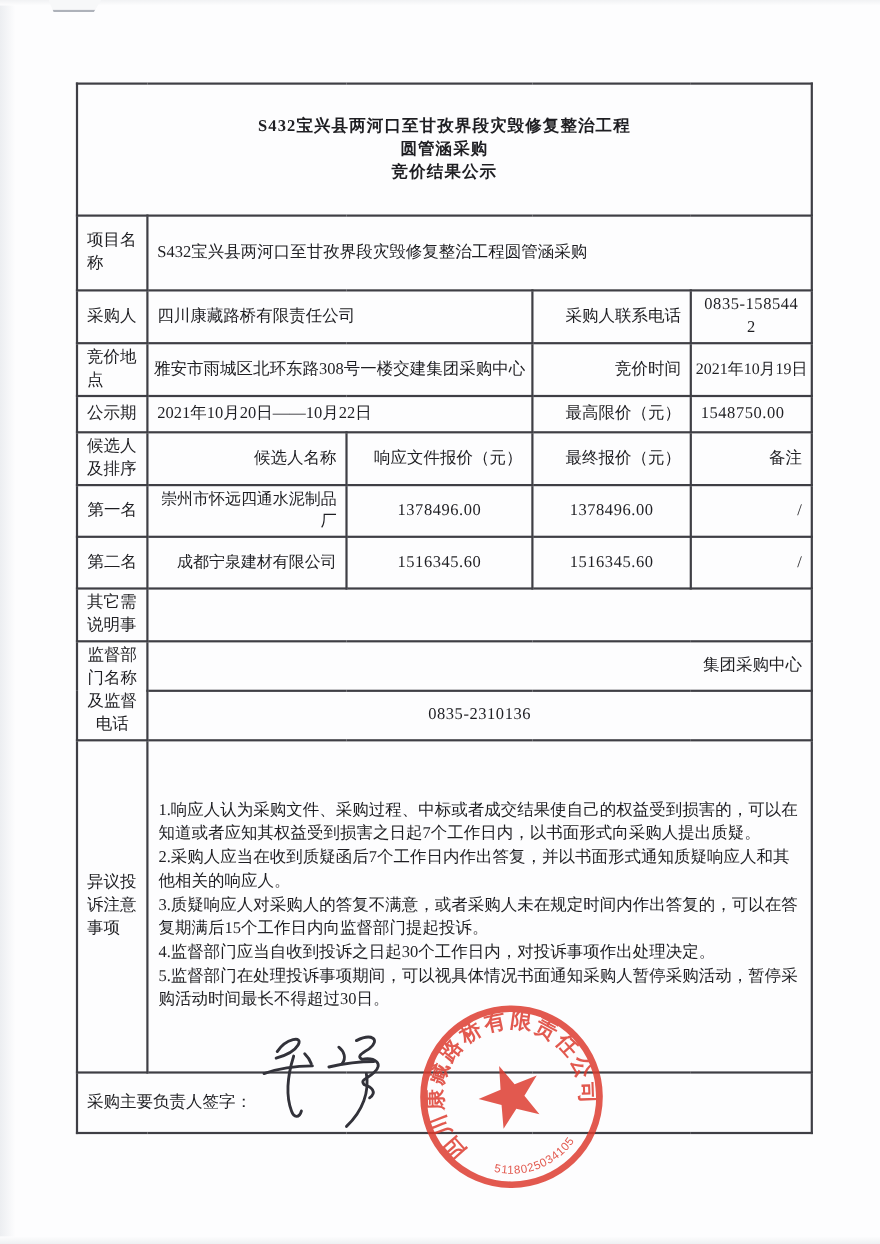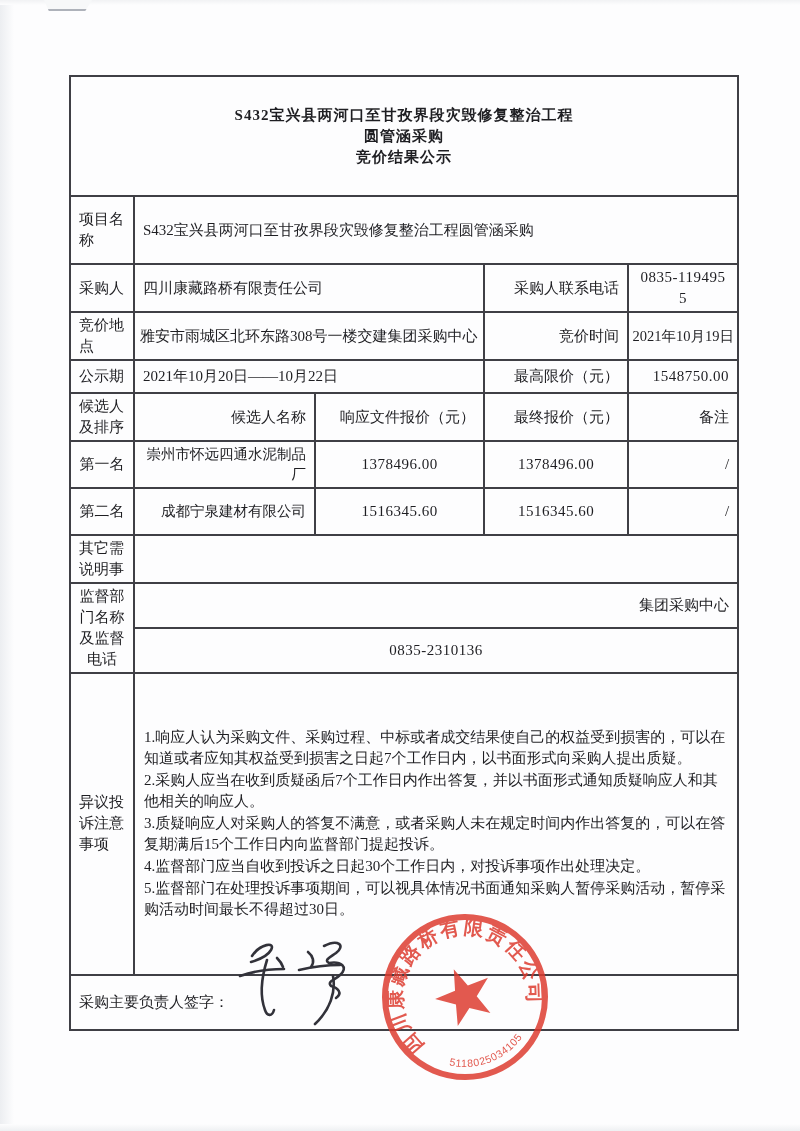--- a/index.html
+++ b/index.html
@@ -34,21 +34,21 @@
     overflow:hidden;
   }
   td.title-cell{
     text-align:center;font-size:22px;font-weight:700;line-height:1.65;
     letter-spacing:1px;
   }
   td.label{padding:2px 5px;font-size:15px;}
   td.label-center{text-align:center;padding:2px 4px;font-size:15px;}
   td.center{text-align:right;}
   td.num{text-align:center;font-size:14px;letter-spacing:.5px;}
-  td.num-small{text-align:right;font-size:13.5px;letter-spacing:.5px;}
+  td.num-small{text-align:left;font-size:13.5px;letter-spacing:.5px;}
   td.longtext{font-size:15px;line-height:1.58;padding:6px 10px;}
   td.longtext .para{margin:1px;}
   td.sign-row{font-size:16px;padding-left:8px;}
 
   .overlay{position:absolute;pointer-events:none;}
   .seal-box{left:368px;top:900px;width:194px;height:194px;}
   .sig-box{left:236px;top:936px;width:140px;height:96px;}
 </style>
 </head>
 <body>
@@ -79,21 +79,21 @@
 
     <tr style="height:68px">
       <td class="label">项目名称</td>
       <td colspan="4">S432宝兴县两河口至甘孜界段灾毁修复整治工程圆管涵采购</td>
     </tr>
 
     <tr style="height:43px">
       <td class="label">采购人</td>
       <td colspan="2">四川康藏路桥有限责任公司</td>
       <td class="center">采购人联系电话</td>
-      <td class="num">0835-1194955</td>
+      <td class="num">0835-1585442</td>
     </tr>
 
     <tr style="height:47px">
       <td class="label">竞价地点</td>
       <td colspan="2" style="padding:2px 5px">雅安市雨城区北环东路308号一楼交建集团采购中心</td>
       <td class="center">竞价时间</td>
       <td class="center" style="padding:2px 3px;font-size:14.5px">2021年10月19日</td>
     </tr>
 
     <tr style="height:33px">

